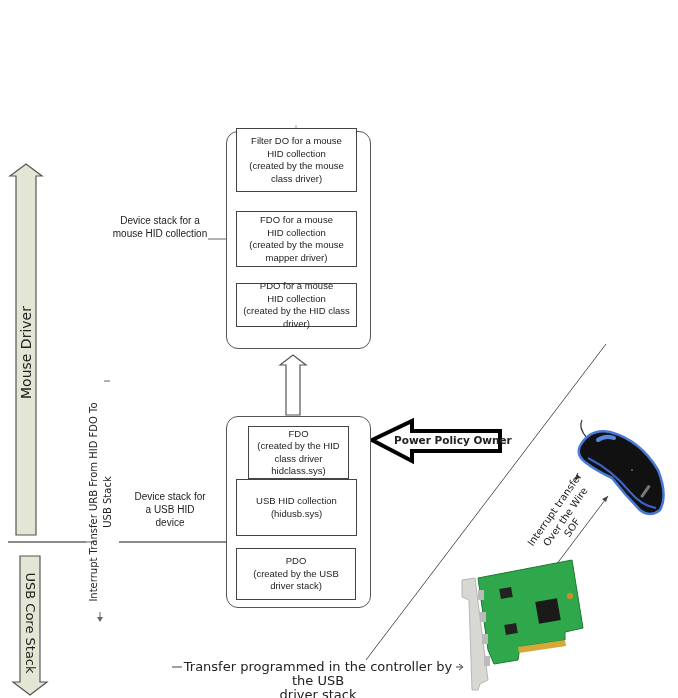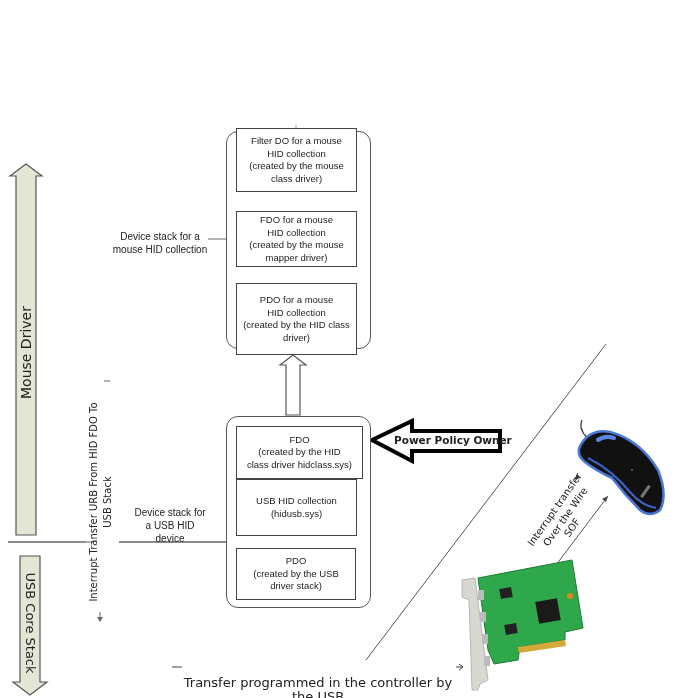--- a/index.html
+++ b/index.html
@@ -4,21 +4,21 @@
   <style>
     html, body { margin: 0; padding: 0; background: #ffffff; }
     body { width: 678px; height: 698px; position: relative; overflow: hidden;
            font-family: "Liberation Sans", sans-serif; color: #222; }
     .abs { position: absolute; }
     .stack { position: absolute; border: 1.5px solid #555; border-radius: 12px; background: #fff; box-sizing: border-box; }
     .node { position: absolute; border: 1.5px solid #444; background: #fff; box-sizing: border-box;
             font-size: 9.5px; line-height: 12.5px; text-align: center; display: flex; flex-direction: column;
             justify-content: center; align-items: center; color: #222; }
     .node span { display: block; }
-    .label { position: absolute; font-size: 10px; line-height: 13px; text-align: center; color: #222; margin-top: 16px; }
+    .label { position: absolute; font-size: 10px; line-height: 13px; text-align: center; color: #222; }
     .calibri { font-family: "DejaVu Sans", sans-serif; }
     .vtext { position: absolute; transform-origin: center center; white-space: nowrap; }
     svg { position: absolute; left: 0; top: 0; }
     .it { }
   </style>
 </head>
 <body>
 
 <svg width="678" height="698">
 
@@ -78,36 +78,36 @@
   <span>HID collection</span>
   <span>(created by the mouse</span>
   <span>class driver)</span>
 </div>
 <div class="node" style="left:236px; top:211px; width:121px; height:56px;">
   <span>FDO for a  mouse</span>
   <span>HID collection</span>
   <span>(created by the mouse</span>
   <span>mapper driver)</span>
 </div>
-<div class="node" style="left:236px; top:283px; width:121px; height:72px;">
+<div class="node" style="left:236px; top:283px; width:121px; height:44px;">
   <span>PDO for a mouse</span>
   <span>HID collection</span>
   <span>(created by the HID class</span>
   <span>driver)</span>
 </div>
 
 <div class="label" style="left:120px; top:490px; width:100px;">
   <span style="display:block;">Device stack for</span>
   <span style="display:block;">a USB HID</span>
   <span style="display:block;">device</span>
 </div>
 
 <div class="stack" style="left:226px; top:416px; width:145px; height:192px;"></div>
 
-<div class="node" style="left:236px; top:426px; width:127px; height:53px;">
+<div class="node" style="left:248px; top:426px; width:101px; height:53px;">
   <span>FDO</span>
   <span>(created by the HID</span>
   <span><span style="display:inline;">class driver </span><span class="it" style="display:inline;">hidclass.sys)</span></span>
 </div>
 <div class="node" style="left:236px; top:479px; width:121px; height:57px;">
   <span>USB HID collection</span>
   <span class="it">(hidusb.sys)</span>
 </div>
 <div class="node" style="left:236px; top:548px; width:120px; height:52px;">
   <span>PDO</span>

